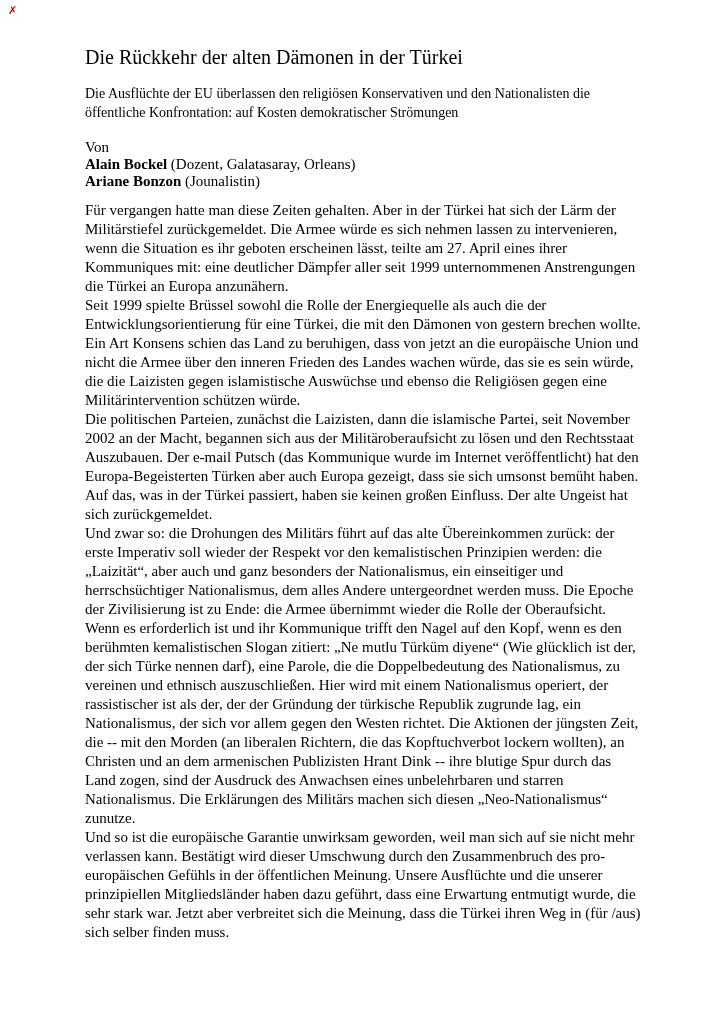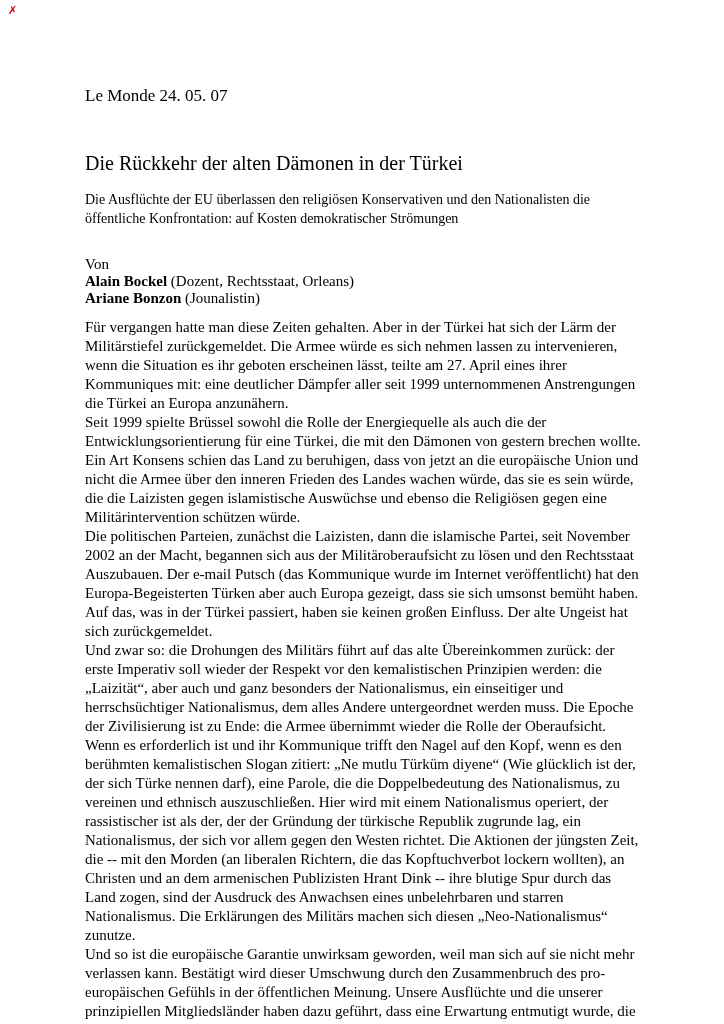--- a/index.html
+++ b/index.html
@@ -45,21 +45,21 @@
     font-size: 20px;
     font-weight: normal;
     line-height: 23px;
   }
   .article-subtitle {
     margin-top: 15px;
     font-size: 14px;
     line-height: 19px;
   }
   .byline {
-    margin-top: 28px;
+    margin-top: 17px;
     font-size: 15px;
     line-height: 17px;
   }
   .author-name {
     font-weight: bold;
   }
   .body-text {
     margin-top: 11px;
     font-size: 15px;
     line-height: 19px;
@@ -71,30 +71,29 @@
 </style>
 </head>
 <body>
 
 <div class="page">
 
   <span class="broken-img-marker" style="color: rgb(204, 0, 0);">✗</span>
 
   <div class="content">
 
-    <div class="header-date">Le Monde 24. 05. 07</div>
 
     <div class="article-title">Die Rückkehr der alten Dämonen in der Türkei</div>
 
     <div class="article-subtitle">Die Ausflüchte der EU überlassen den religiösen Konservativen und den Nationalisten die öffentliche Konfrontation: auf Kosten demokratischer Strömungen</div>
 
     <div class="byline">
       <div>Von</div>
       <div>
-        <span class="author-name">Alain Bockel</span><span> (Dozent, Rechtsstaat, Orleans)</span>
+        <span class="author-name">Alain Bockel</span><span> (Dozent, Galatasaray, Orleans)</span>
       </div>
       <div>
         <span class="author-name">Ariane Bonzon</span><span> (Jounalistin)</span>
       </div>
     </div>
 
     <div class="body-text">
       <p>Für vergangen hatte man diese Zeiten gehalten. Aber in der Türkei hat sich der Lärm der Militärstiefel zurückgemeldet. Die Armee würde es sich nehmen lassen zu intervenieren, wenn die Situation es ihr geboten erscheinen lässt, teilte am 27. April eines ihrer Kommuniques mit: eine deutlicher Dämpfer aller seit 1999 unternommenen Anstrengungen die Türkei an Europa anzunähern.</p>
       <p>Seit 1999 spielte Brüssel sowohl die Rolle der Energiequelle als auch die der Entwicklungsorientierung für eine Türkei, die mit den Dämonen von gestern brechen wollte. Ein Art Konsens schien das Land zu beruhigen, dass von jetzt an die europäische Union und nicht die Armee über den inneren Frieden des Landes wachen würde, das sie es sein würde, die die Laizisten gegen islamistische Auswüchse und ebenso die Religiösen gegen eine Militärintervention schützen würde.</p>
       <p>Die politischen Parteien, zunächst die Laizisten, dann die islamische Partei, seit November 2002 an der Macht, begannen sich aus der Militäroberaufsicht zu lösen und den Rechtsstaat Auszubauen. Der e-mail Putsch (das Kommunique wurde im Internet veröffentlicht) hat den Europa-Begeisterten Türken aber auch Europa gezeigt, dass sie sich umsonst bemüht haben. Auf das, was in der Türkei passiert, haben sie keinen großen Einfluss. Der alte Ungeist hat sich zurückgemeldet.</p>

